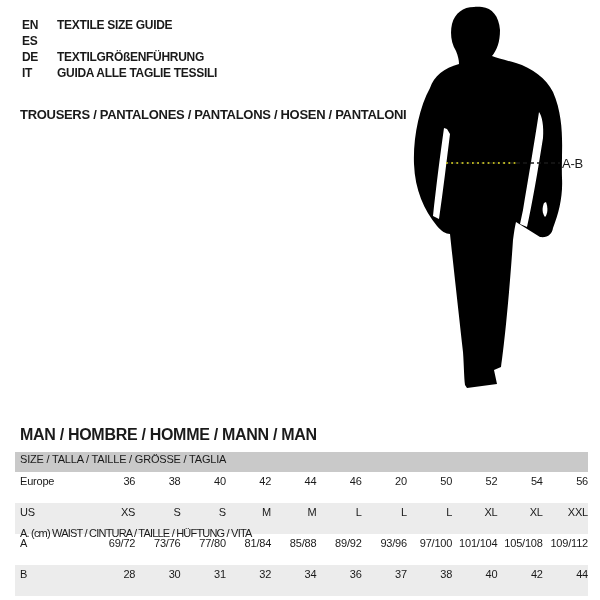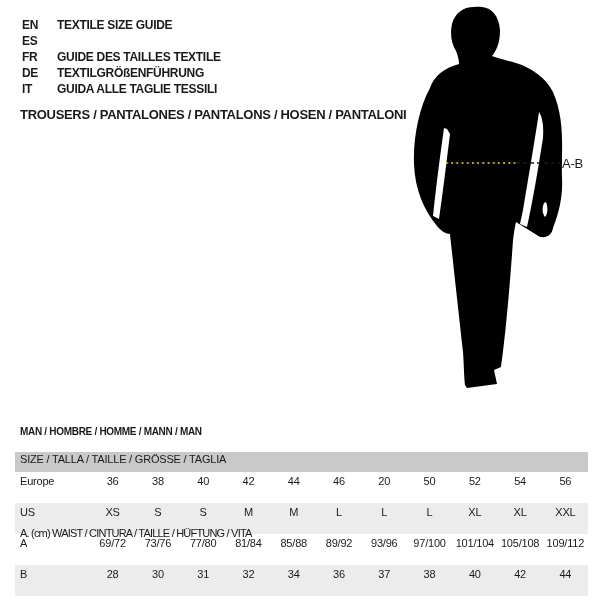--- a/index.html
+++ b/index.html
@@ -21,47 +21,43 @@
   
   .product-title{position:absolute;left:20px;top:107px;font-size:13px;font-weight:bold;letter-spacing:-0.3px;}
   
   .figure-svg{position:absolute;left:0;top:0;width:600px;height:600px;}
   .sil{fill:var(--silhouette);}
   .gap{fill:#ffffff;}
   .waist-black{stroke:var(--text);stroke-width:1.4;stroke-dasharray:4 3;fill:none;}
   .waist-yellow{stroke:var(--waist-yellow);stroke-width:1.6;stroke-dasharray:1.8 3.4;fill:none;}
   .ab-label{position:absolute;left:562px;top:156px;font-size:13px;letter-spacing:-0.2px;}
   
-  .man-title{position:absolute;left:20px;top:426px;font-size:10px;font-weight:bold;letter-spacing:-0.3px;}
+  .man-title{position:absolute;left:20px;top:426px;font-size:16px;font-weight:bold;letter-spacing:-0.3px;}
   
   .size-table{position:absolute;left:15px;top:452px;width:573px;font-size:11px;letter-spacing:-0.2px;}
   .thead{height:20px;line-height:14px;background:var(--header-bg);padding-left:5px;}
   .trow{display:grid;grid-template-columns:75px repeat(11,1fr);height:31px;line-height:18px;}
   .trow.alt{background:var(--alt-row-bg);}
   .rlabel{padding-left:5px;text-align:left;}
-  .cell{text-align:center;}
+  .cell{text-align:right;}
   
   .footnotes{position:absolute;left:20px;top:524px;font-size:11px;font-weight:normal;line-height:18px;letter-spacing:-0.8px;}
 </style>
 </head>
 <body>
 
 <div class="page">
 
   <div class="langs">
     <div class="lang-row">
       <span class="lang-code">EN</span>
       <span class="lang-label">TEXTILE SIZE GUIDE</span>
     </div>
     <div class="lang-row">
       <span class="lang-code">ES</span>
-    </div>
-    <div class="lang-row">
-      <span class="lang-code">FR</span>
-      <span class="lang-label">GUIDE DES TAILLES TEXTILE</span>
     </div>
     <div class="lang-row">
       <span class="lang-code">DE</span>
       <span class="lang-label">TEXTILGRÖßENFÜHRUNG</span>
     </div>
     <div class="lang-row">
       <span class="lang-code">IT</span>
       <span class="lang-label">GUIDA ALLE TAGLIE TESSILI</span>
     </div>
   </div>

